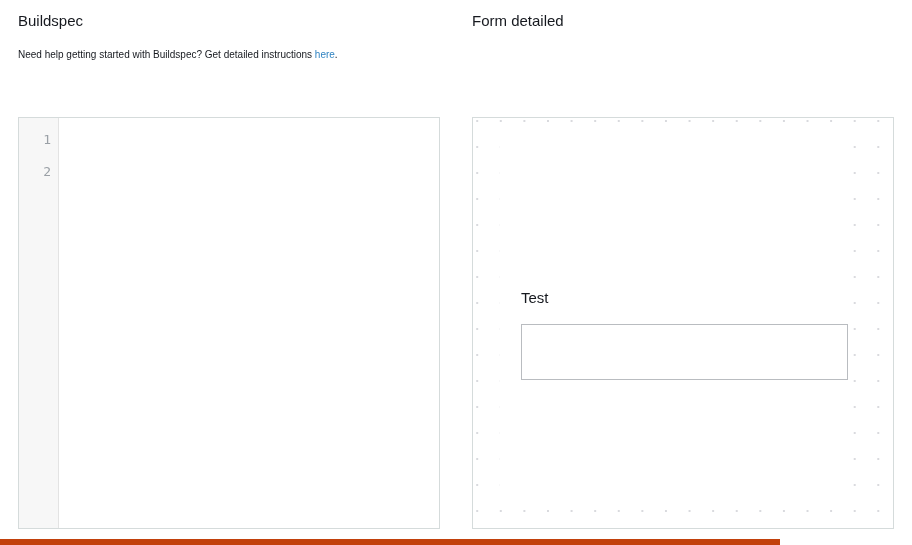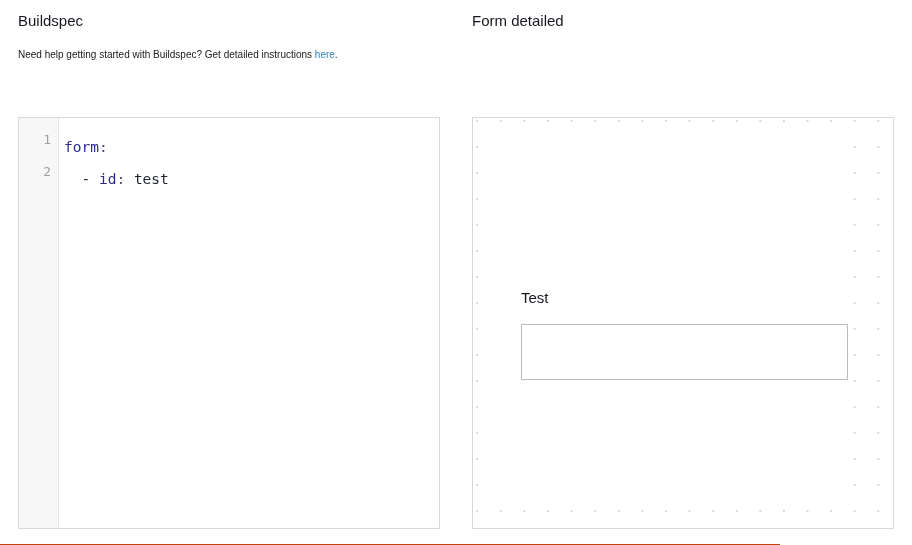--- a/index.html
+++ b/index.html
@@ -15,21 +15,21 @@
     overflow: hidden;
     position: relative;
   }
 
   .page {
     position: absolute;
     left: 0; top: 0;
     width: 780px;
     height: 545px;
     box-sizing: border-box;
-    border-bottom: 1px solid #c2410c;
+    border-bottom: 6px solid #c2410c;
     background: #ffffff;
   }
 
   
   .col-left {
     position: absolute;
     left: 18px;
     top: 0;
     width: 422px;
   }
@@ -184,22 +184,20 @@
       <span>Need help getting started with Buildspec? Get detailed instructions </span><a class="help-link" href="#">here</a><span class="help-period">.</span>
     </div>
 
     <div class="editor">
 
       <div class="editor-gutter">
         <div class="gutter-num l1">1</div>
         <div class="gutter-num l2">2</div>
       </div>
 
-      <div class="editor-code"><span class="tok-key">form</span><span class="tok-punct">:</span>
-<span class="tok-dash">  </span><span class="tok-dash">- </span><span class="tok-key">id</span><span class="tok-punct">:</span> <span class="tok-val">test</span></div>
 
     </div>
   </div>
 
   <div class="col-right">
 
     <h2 class="section-title">Form detailed</h2>
 
     <div class="preview">
       <div class="preview-canvas"></div>

